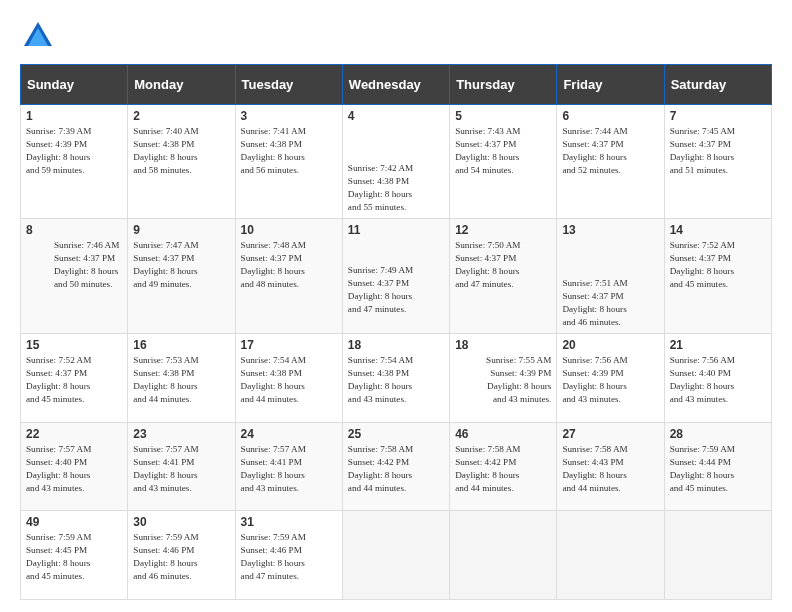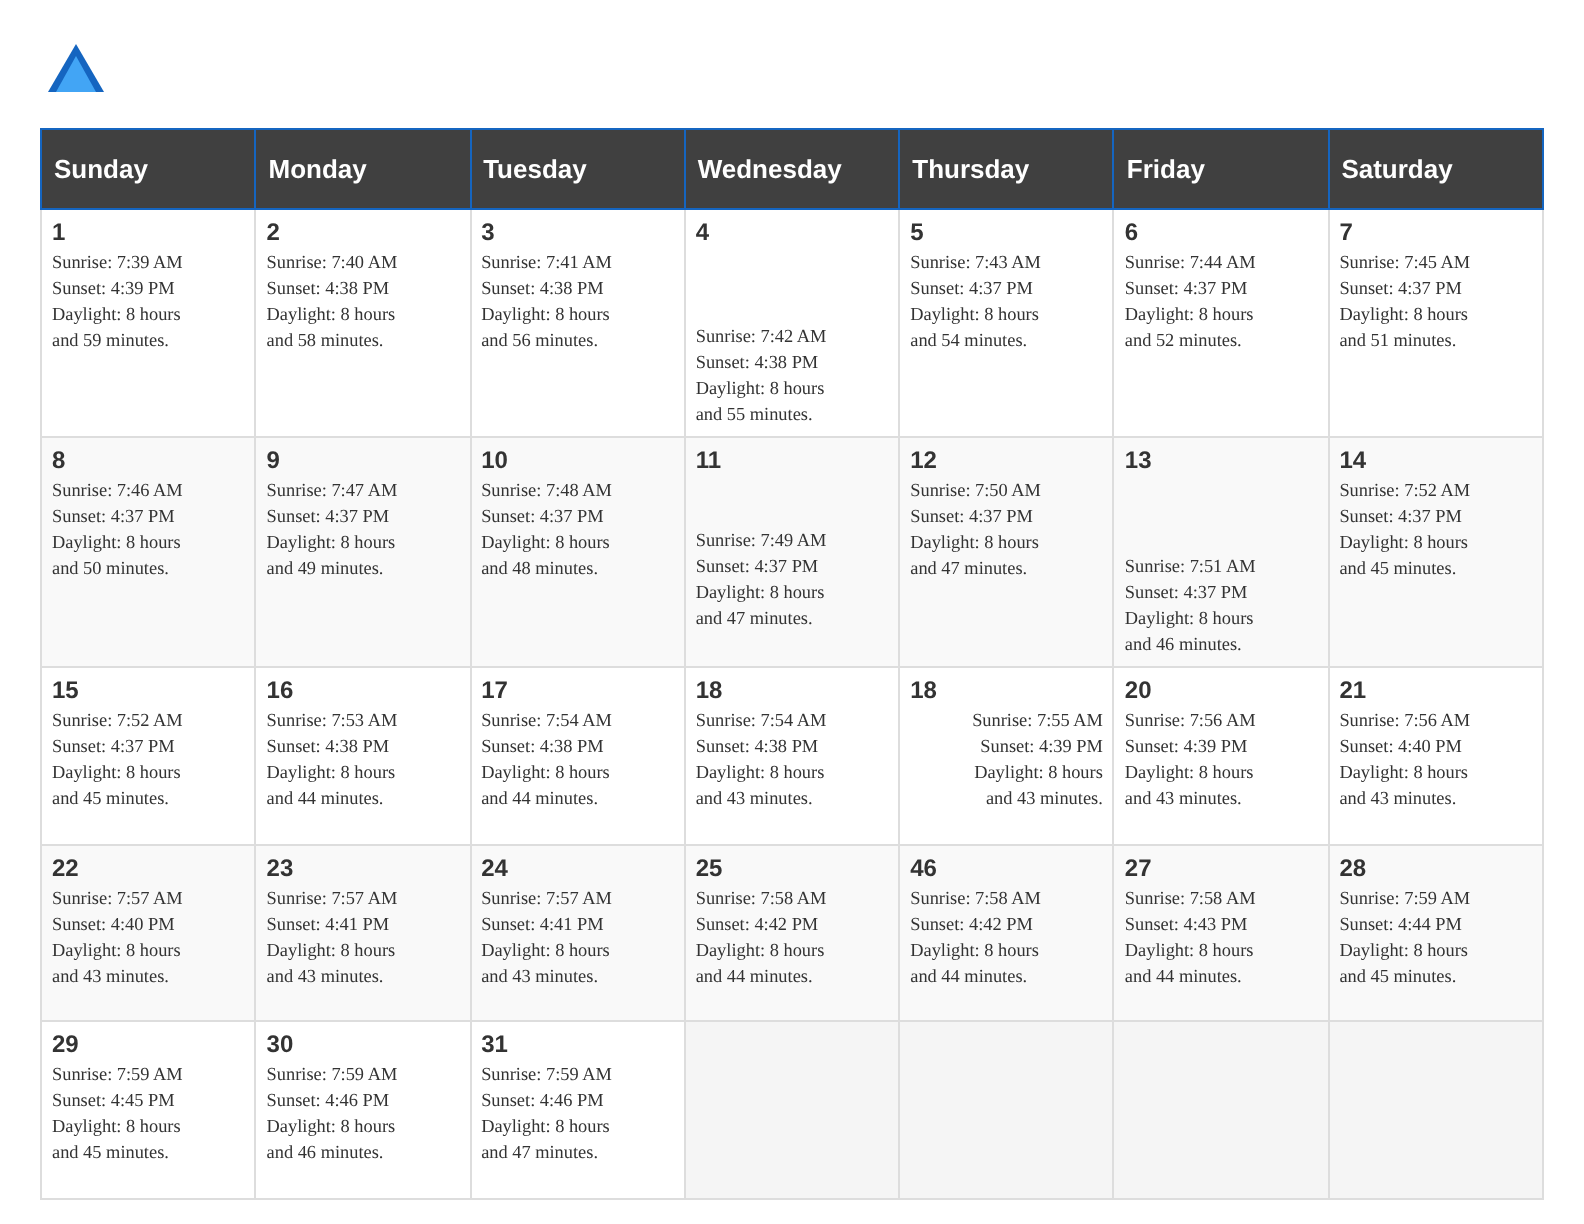--- a/index.html
+++ b/index.html
@@ -186,21 +186,21 @@
             <span class="day-num">7</span>
             <div class="day-info" style="white-space: pre-line;">Sunrise: 7:45 AM
 Sunset: 4:37 PM
 Daylight: 8 hours
 and 51 minutes.</div>
           </td>
         </tr>
         <tr>
           <td>
             <span class="day-num">8</span>
-            <div class="day-info" style="white-space: pre-line;">Sunrise: 7:46 AM
+            <div class="day-info" style="white-space: pre-line; margin-left: 28px;">Sunrise: 7:46 AM
 Sunset: 4:37 PM
 Daylight: 8 hours
 and 50 minutes.</div>
           </td>
           <td>
             <span class="day-num">9</span>
             <div class="day-info" style="white-space: pre-line;">Sunrise: 7:47 AM
 Sunset: 4:37 PM
 Daylight: 8 hours
 and 49 minutes.</div>
@@ -338,21 +338,21 @@
           <td>
             <span class="day-num">28</span>
             <div class="day-info" style="white-space: pre-line;">Sunrise: 7:59 AM
 Sunset: 4:44 PM
 Daylight: 8 hours
 and 45 minutes.</div>
           </td>
         </tr>
         <tr>
           <td>
-            <span class="day-num">29</span>
+            <span class="day-num">49</span>
             <div class="day-info" style="white-space: pre-line;">Sunrise: 7:59 AM
 Sunset: 4:45 PM
 Daylight: 8 hours
 and 45 minutes.</div>
           </td>
           <td>
             <span class="day-num">30</span>
             <div class="day-info" style="white-space: pre-line;">Sunrise: 7:59 AM
 Sunset: 4:46 PM
 Daylight: 8 hours

